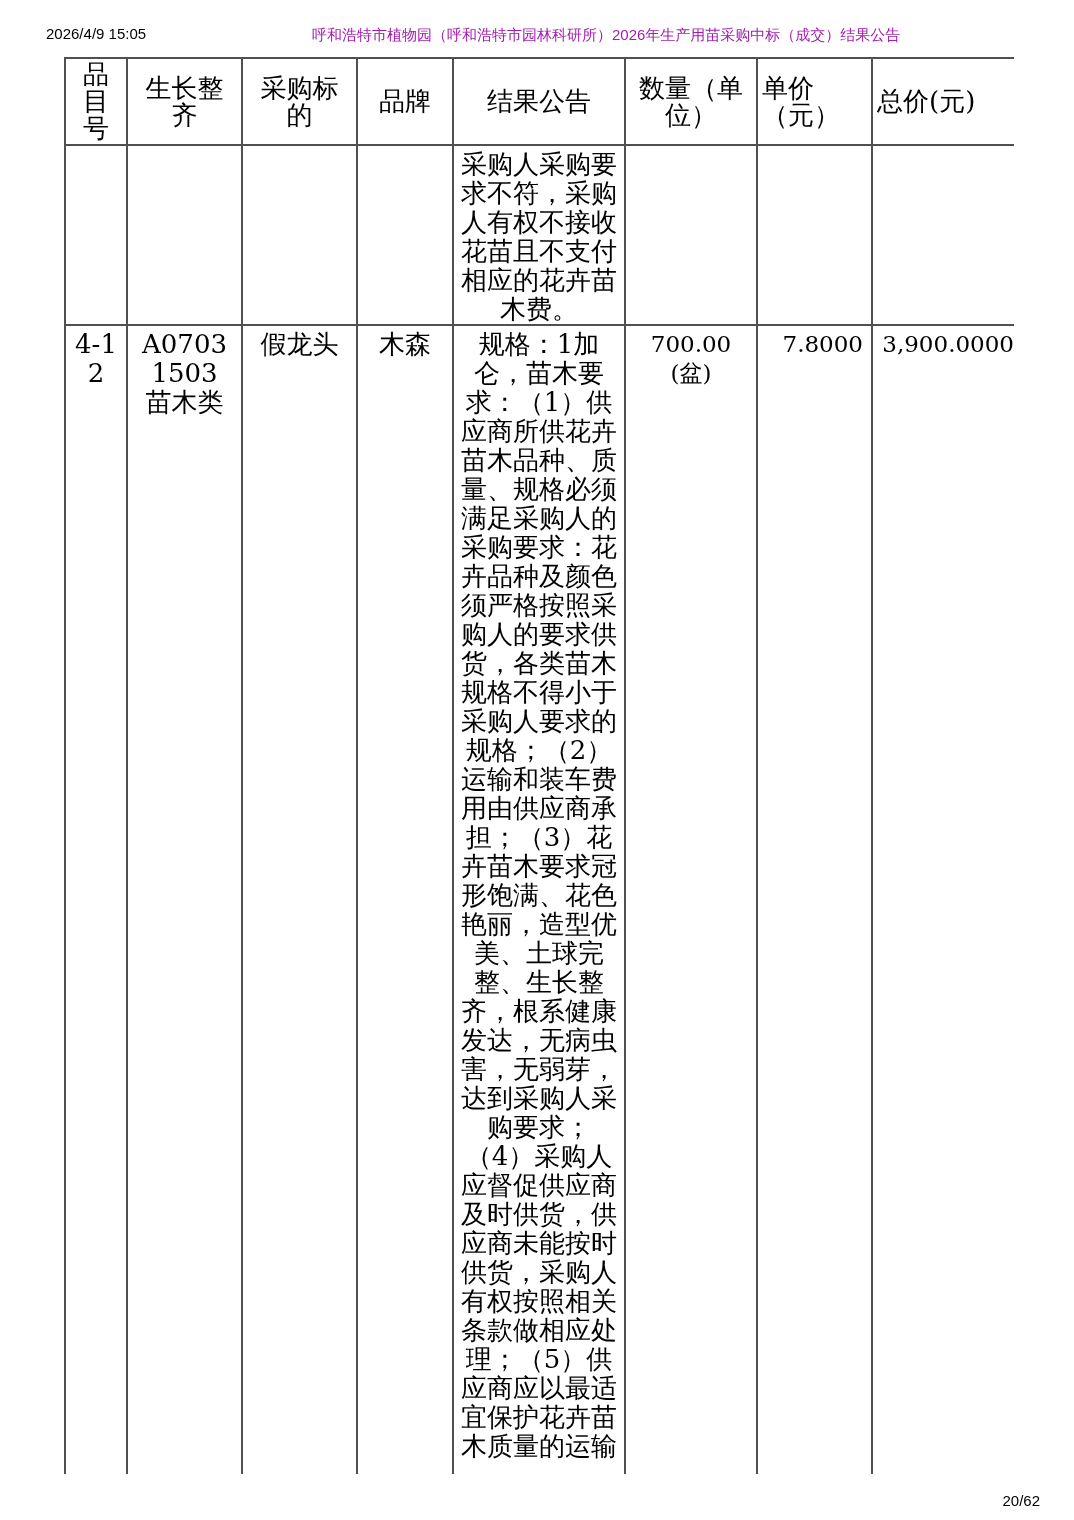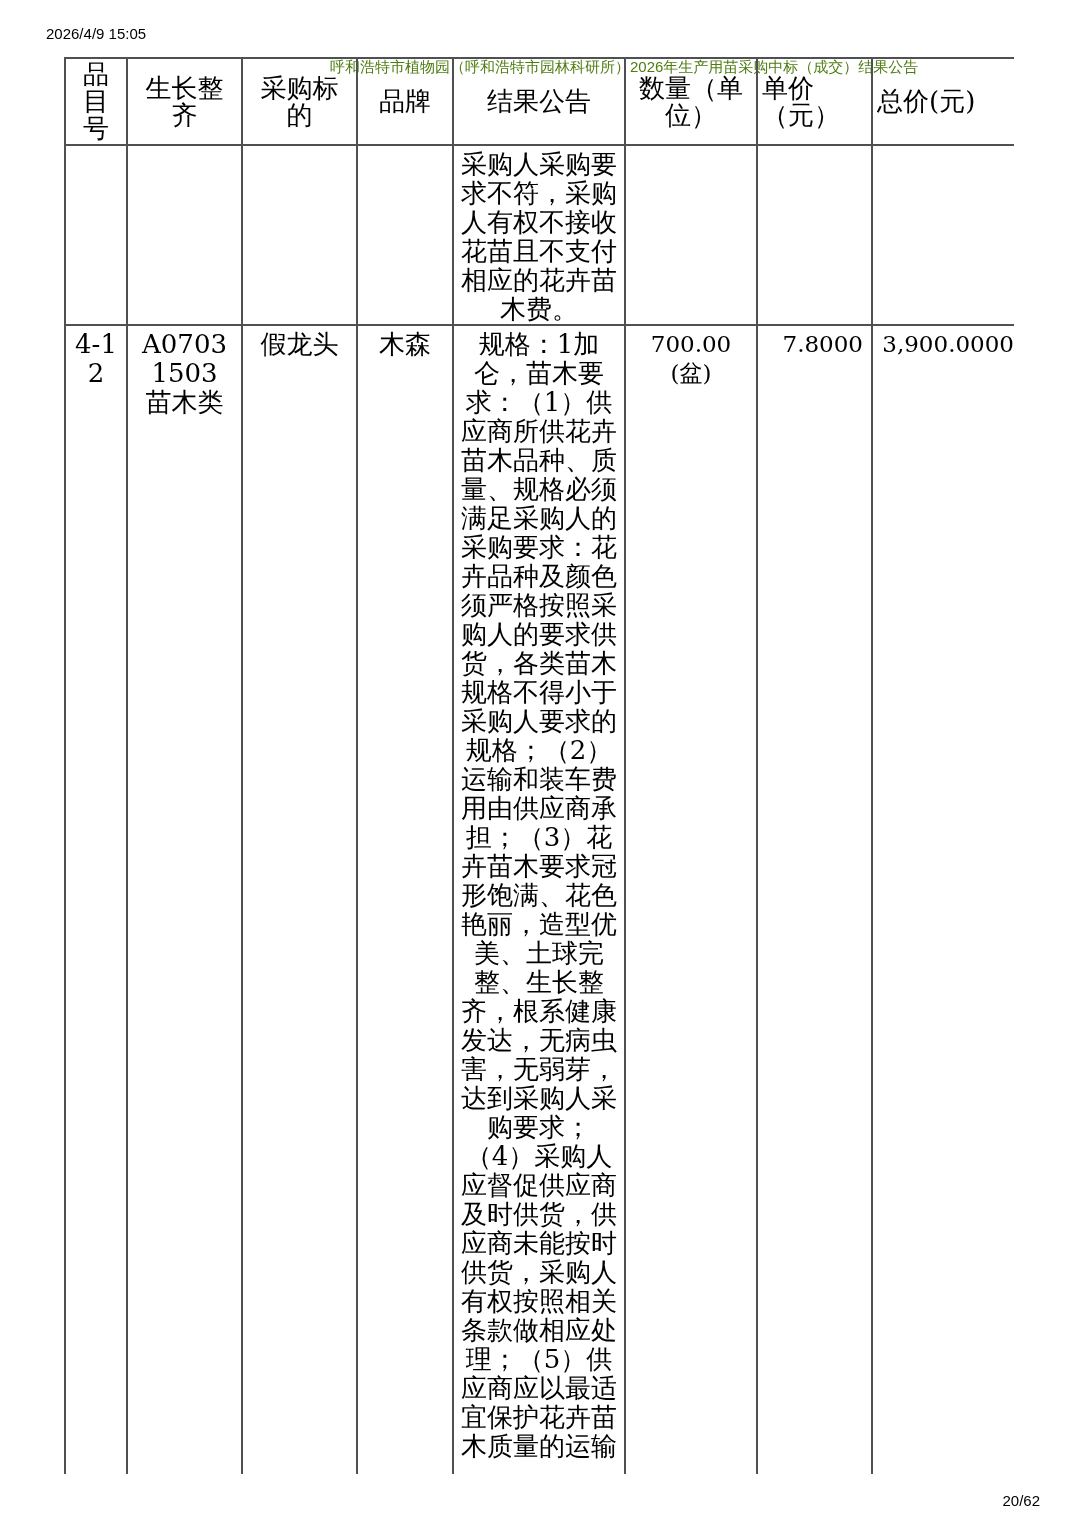--- a/index.html
+++ b/index.html
@@ -11,22 +11,22 @@
     color:#000;
     overflow:hidden;
     font-family:"Liberation Sans", sans-serif;
     text-decoration:underline;
   }
   .print-timestamp {
     position:absolute; left:46px; top:25px;
     font-size:15px; color:#000; white-space:nowrap;
   }
   .doc-title {
-    position:absolute; left:330px; top:26px;
-    font-size:15px; color:#4d7c0f; white-space:nowrap;margin-top:32px;
+    position:absolute; left:312px; top:26px;
+    font-size:15px; color:#a21caf; white-space:nowrap;
   }
   .table-clip {
     position:absolute; left:56px; top:57px;
     width:958px; height:1417px;
     overflow:hidden;
     padding-left:8px;
   }
   table.tbl {
     border-collapse:collapse; table-layout:fixed;
     width:958px;

